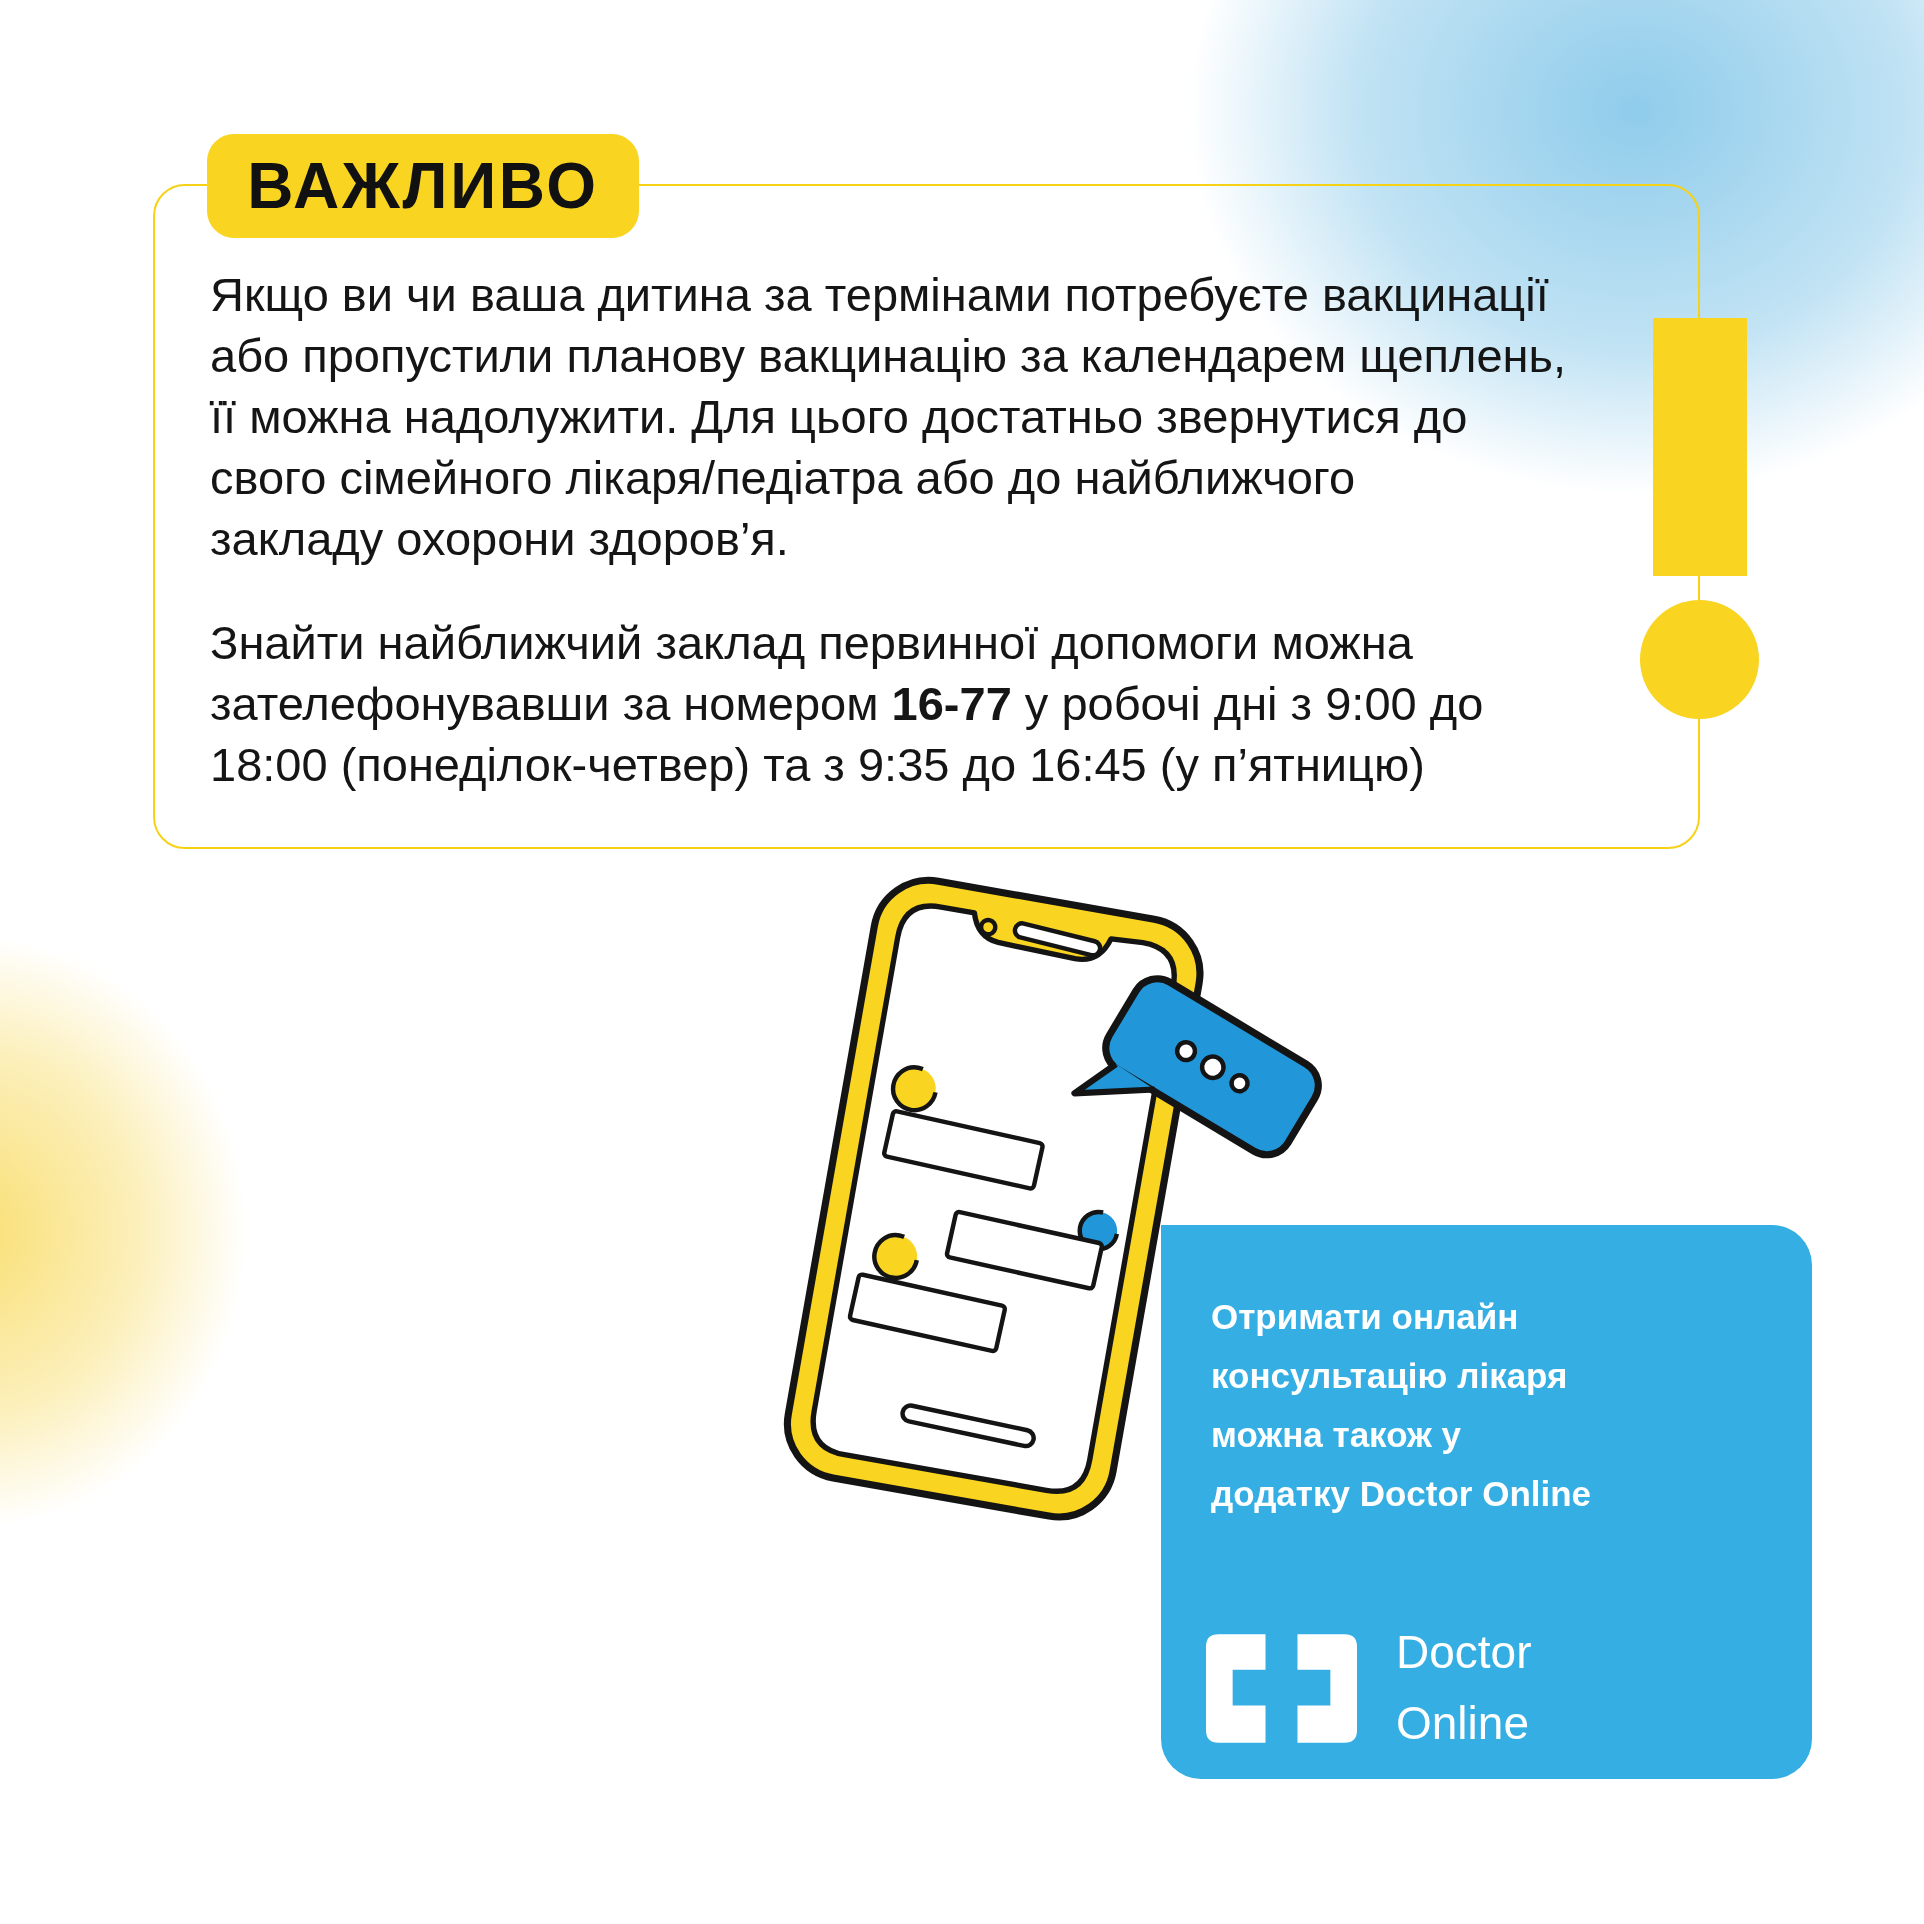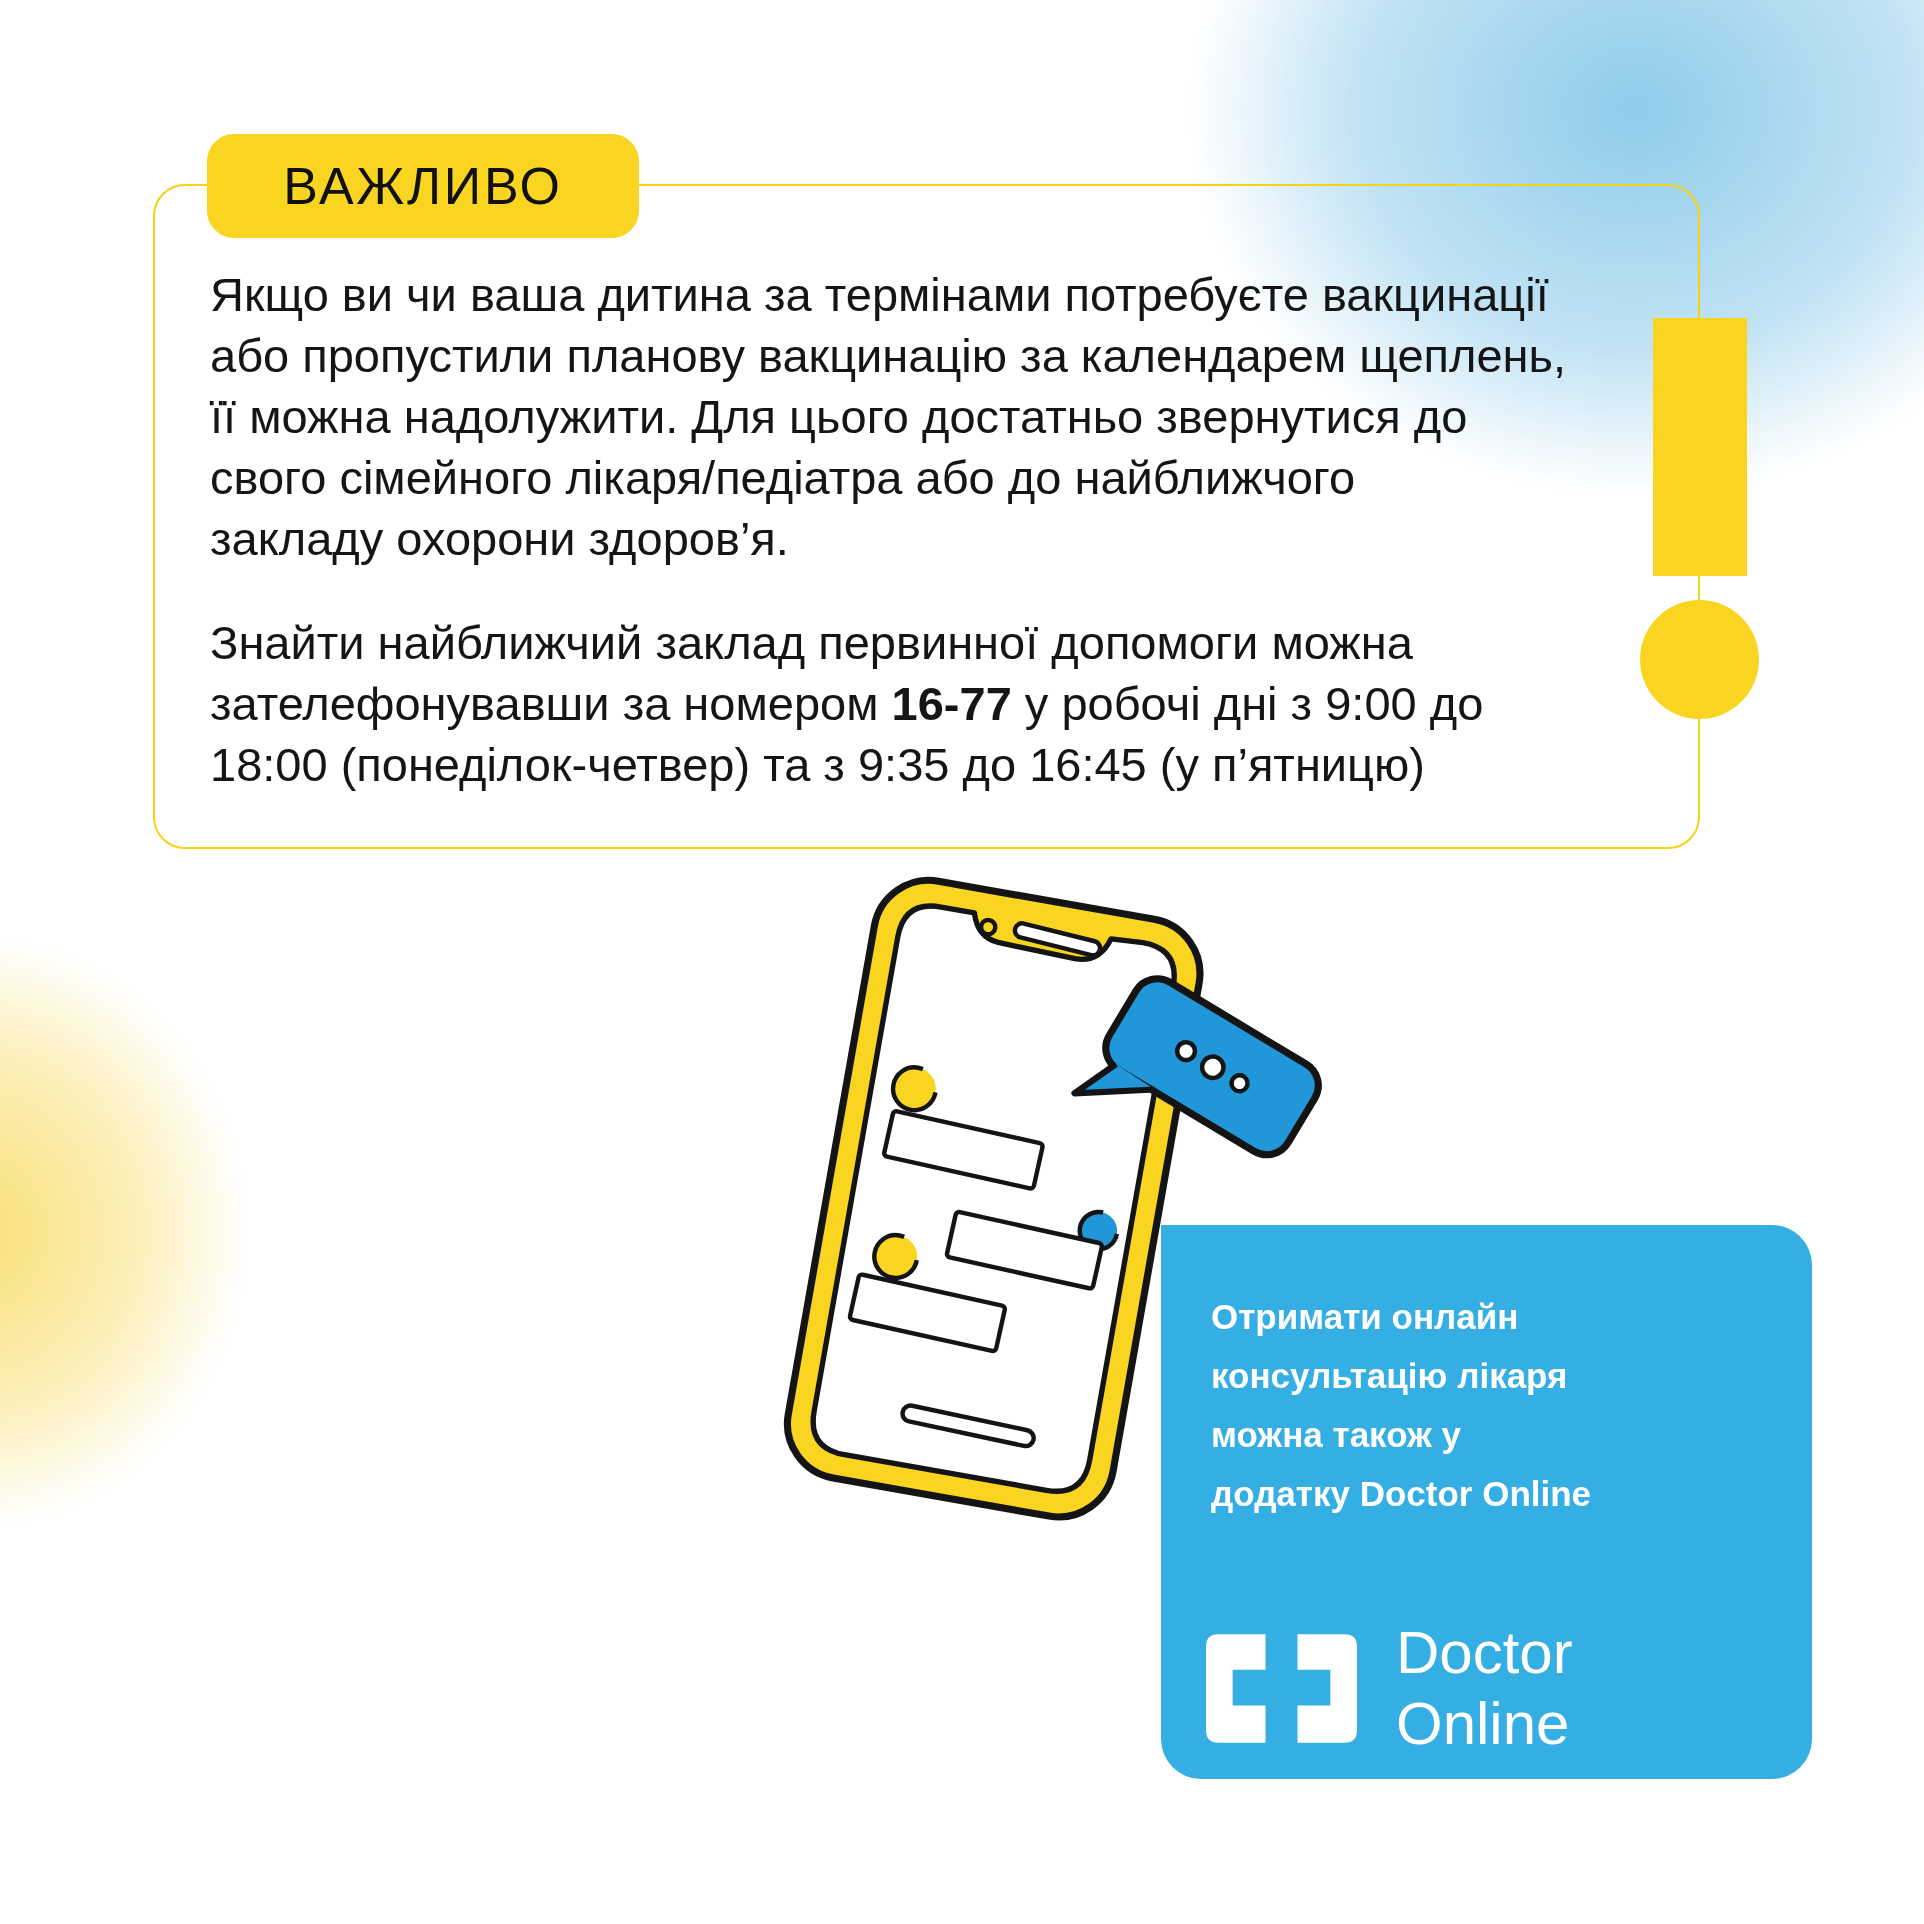--- a/index.html
+++ b/index.html
@@ -26,21 +26,21 @@
   .important-card {
     position:absolute; left:153px; top:184px; width:1547px; height:665px;
     border:2.7px solid #f5d216; border-radius:32px; background:transparent;
   }
   .badge {
     position:absolute; left:52px; top:-52px; width:432px; height:104px;
     background:#f9d420; border-radius:27px;
     display:flex; align-items:center; justify-content:center;
   }
   .badge span {
-    font-size:52px; font-weight:normal; color:#111; letter-spacing:2.7px;text-align:center;
+    font-size:64px; font-weight:bold; color:#111; letter-spacing:2.7px;text-align:center;
   }
   .body-text {
     position:absolute; left:55px; width:1444px;
     font-size:47px; line-height:61px; color:#151515; white-space:pre-line;
   }
   .p1 { top:78px; }
   .p2 { top:426px; }
   .bold { font-weight:bold; }
 
   
@@ -70,21 +70,21 @@
   .card-right p {
     position:absolute; left:50px; top:62px; width:570px;
     font-size:35px; line-height:59px; font-weight:bold; color:#fff;
     white-space:pre-line;
   }
   .logo-row {
     position:absolute; left:45px; top:392px;
     display:flex; align-items:center; gap:39px;
   }
   .logo-text { display:flex; flex-direction:column; }
-  .logo-text span { font-size:60px; line-height:71px; color:#fff; font-weight:normal; }
+  .logo-text span { font-size:46px; line-height:71px; color:#fff; font-weight:normal; }
 
   
   .illustration {
     position:absolute; left:0; top:0; width:1925px; height:1925px;
     pointer-events:none;
   }
 </style>
 </head>
 <body>
 

